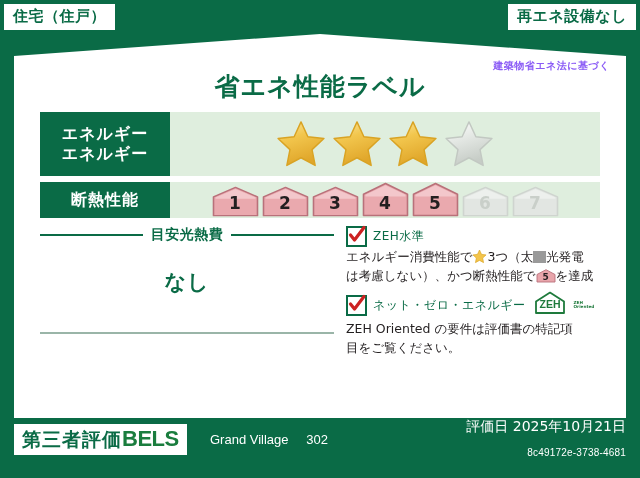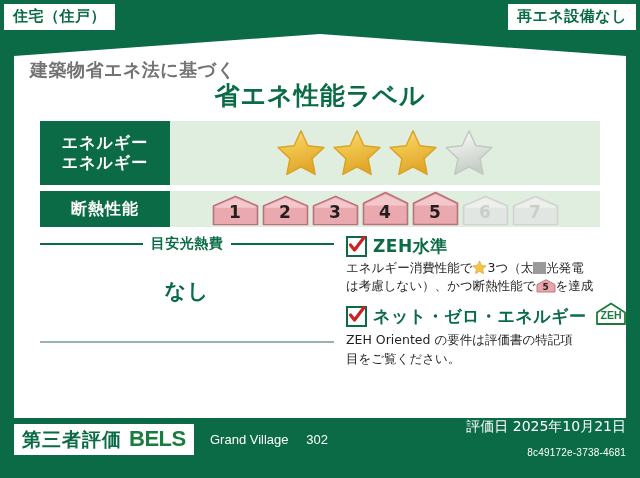--- a/index.html
+++ b/index.html
@@ -32,23 +32,23 @@
     top:34px;bottom:60px;
     background:#ffffff;
     clip-path:polygon(0 22px, 50% 0, 100% 22px, 100% 100%, 0 100%);
   }
   .sheet-inner{
     position:absolute;inset:0;
     padding:26px 16px 0 16px;
     box-sizing:border-box;
   }
   .subtitle{
-    text-align:left;
-    color:#737373;
-    font-size:18px;
+    text-align:right;
+    color:#8b5cf6;
+    font-size:10px;
     font-weight:bold;
     line-height:1.1;
     margin:0 0 2px 0;
     letter-spacing:0.5px;
   }
   .maintitle{
     text-align:center;
     color:#0a6b46;
     font-size:25px;
     font-weight:bold;
@@ -165,22 +165,22 @@
   .chk{
     width:17px;height:17px;
     border:2px solid #0a6b46;
     background:#fff;
     position:relative;
     flex:0 0 17px;
   }
   .chk svg{position:absolute;left:-1px;top:-3px;}
   .check-title{
     color:#0a6b46;
-    font-size:17px;
-    font-weight:bold;
+    font-size:12px;
+    font-weight:normal;
     letter-spacing:0.5px;
     white-space:nowrap;
   }
   .check-body{
     color:#231f20;
     font-size:12.5px;
     line-height:1.5;
     margin:1px 0 6px 0;
     letter-spacing:0px;
   }
@@ -221,21 +221,21 @@
   .footer{
     position:absolute;
     left:0;right:0;bottom:0;
     height:60px;
     color:#ffffff;
   }
   .bels-tag{
     position:absolute;left:14px;top:6px;
     background:#ffffff;
     padding:4px 8px 5px 8px;
-    display:flex;align-items:center;gap:7px;
+    display:flex;align-items:center;
     line-height:1;
   }
   .bels-jp{color:#0a6b46;font-weight:bold;font-size:19px;letter-spacing:1px;}
   .bels-en{color:#1a7d3e;font-weight:bold;font-size:22px;letter-spacing:-0.5px;font-family:"Liberation Sans",sans-serif;}
   .bldg-name{
     position:absolute;left:210px;top:14px;
     color:#ffffff;font-size:13px;
     font-family:"Liberation Sans",sans-serif;
   }
   .bldg-unit{margin-left:14px;}

